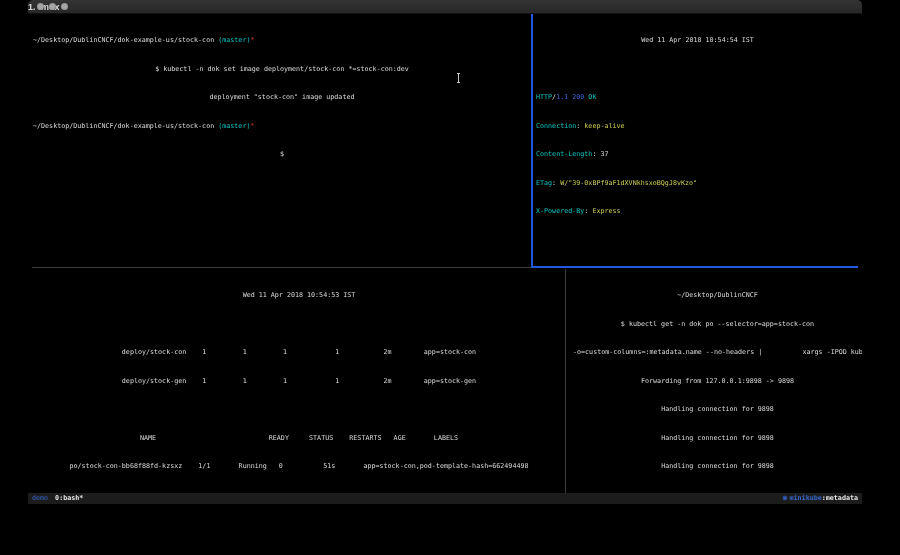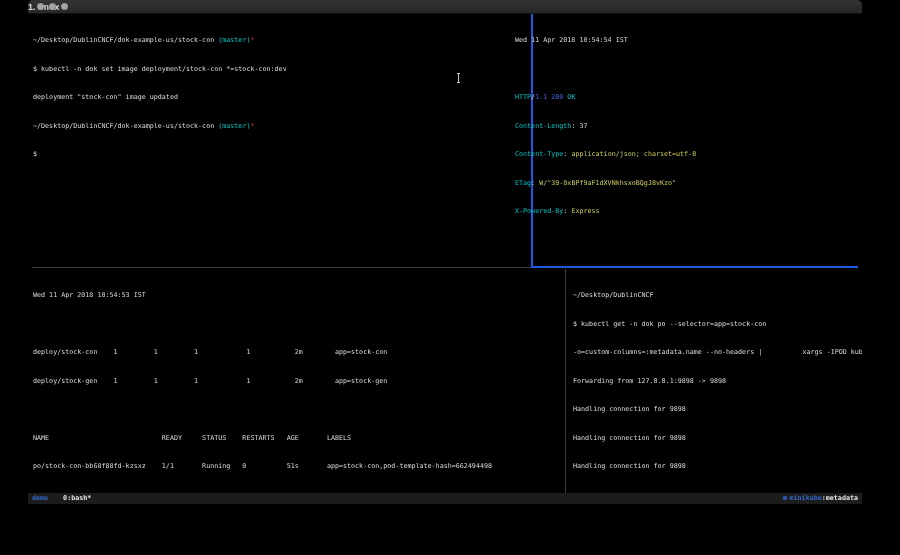--- a/index.html
+++ b/index.html
@@ -15,39 +15,39 @@
         background:#a6a6a6; box-shadow:inset 0 0 1px #555; }
   .tl-close{ left:9px; } .tl-min{ left:21px; } .tl-zoom{ left:33px; }
   .title { width:100%; height:14px; line-height:14px; text-align:left;
            font-family:"Liberation Sans", sans-serif; font-size:9px; font-weight:700; color:#d8d8d8; }
   .tbody { position:absolute; left:0; top:14px; width:834px; height:492px; background:#000; }
 
   .pane { position:absolute; font-size:6.7px; line-height:9.5px; color:#dcdcdc;
           white-space:pre; overflow:hidden; }
   .ln { height:9.5px; }
   .pane-tl { left:0;   top:0;   width:503px; height:253px; padding:3px 0 0 5px; }
-  .pane-tr { left:481px; top:0; width:329px; height:253px; padding:3px 0 0 6px; }
+  .pane-tr { left:502px; top:0; width:329px; height:253px; padding:3px 0 0 6px; }
   .pane-bl { left:0;   top:255px; width:537px; height:224px; padding:3px 0 0 5px; }
   .pane-br { left:539px; top:255px; width:295px; height:288px; padding:3px 0 0 6px; }
 
   .vdiv-top    { position:absolute; left:503px; top:0;    width:2px; height:253px; background:#2257e6; }
   .hdiv-left   { position:absolute; left:4px;   top:253px; width:499px; height:1px; background:#3c3c3c; }
   .hdiv-right  { position:absolute; left:503px; top:252px; width:327px; height:2px; background:#2257e6; }
   .vdiv-bottom { position:absolute; left:537px; top:255px; width:1px; height:224px; background:#3c3c3c; }
 
-  .fg     { color:#dcdcdc; }
+  .fg     { color:#dcdcdc;text-align:center; }
   .cyan   { color:#00c5c5; }
   .yellow { color:#cfcf55; }
   .blue   { color:#4169e1; }
   .red    { color:#cd3a3a; }
 
   .statusbar { position:absolute; left:0; top:479px; width:834px; height:11px; background:#1c1c1c;
                font-size:6.7px; line-height:11px; display:flex; justify-content:space-between;
                padding:0 4px; white-space:pre; }
-  .sb-session   { color:#3366cc; font-weight:700; margin-right:15px; }
+  .sb-session   { color:#3366cc; font-weight:400; margin-right:7px; }
   .sb-window    { color:#e8e8e8; font-weight:700; }
   .sb-k8s-icon  { color:#3366cc; font-weight:700; font-family:"DejaVu Sans", sans-serif; margin-right:2px; }
   .sb-context   { color:#3366cc; font-weight:700; }
   .sb-namespace { color:#e8e8e8; font-weight:700; }
 
   .ibeam { position:absolute; left:456px; top:73px; width:5px; height:10px; }
   .ibeam::before { content:""; position:absolute; left:2px; top:1px; width:1px; height:8px; background:#c8c8c8; }
   .ibeam::after  { content:""; position:absolute; left:1px; top:0; width:3px; height:1px;
                    background:#c8c8c8; box-shadow:0 9px 0 #c8c8c8; }
 </style>
@@ -73,22 +73,22 @@
         <div class="ln"><span class="fg">~/Desktop/DublinCNCF/dok-example-us/stock-con </span><span class="cyan">(master)</span><span class="red">*</span></div>
         <div class="ln fg">$</div>
       </div>
 
       <div class="vdiv-top"></div>
 
       <div class="pane pane-tr">
         <div class="ln fg">Wed 11 Apr 2018 10:54:54 IST</div>
         <div class="ln"></div>
         <div class="ln"><span class="cyan">HTTP</span><span class="fg">/</span><span class="blue">1.1 200</span><span class="cyan"> OK</span></div>
+        <div class="ln"><span class="cyan">Connection</span><span class="fg">: </span><span class="yellow">keep-alive</span></div>
         <div class="ln"><span class="cyan">Content-Length</span><span class="fg">: </span><span class="fg">37</span></div>
-        <div class="ln"><span class="cyan">Content-Type</span><span class="fg">: </span><span class="yellow">application/json; charset=utf-8</span></div>
         <div class="ln"><span class="cyan">ETag</span><span class="fg">: </span><span class="yellow">W/"39-0xBPf9aF1dXVNkhsxoBQgJ8vKzo"</span></div>
         <div class="ln"><span class="cyan">X-Powered-By</span><span class="fg">: </span><span class="yellow">Express</span></div>
         
         
         
         
         
         
         
         

